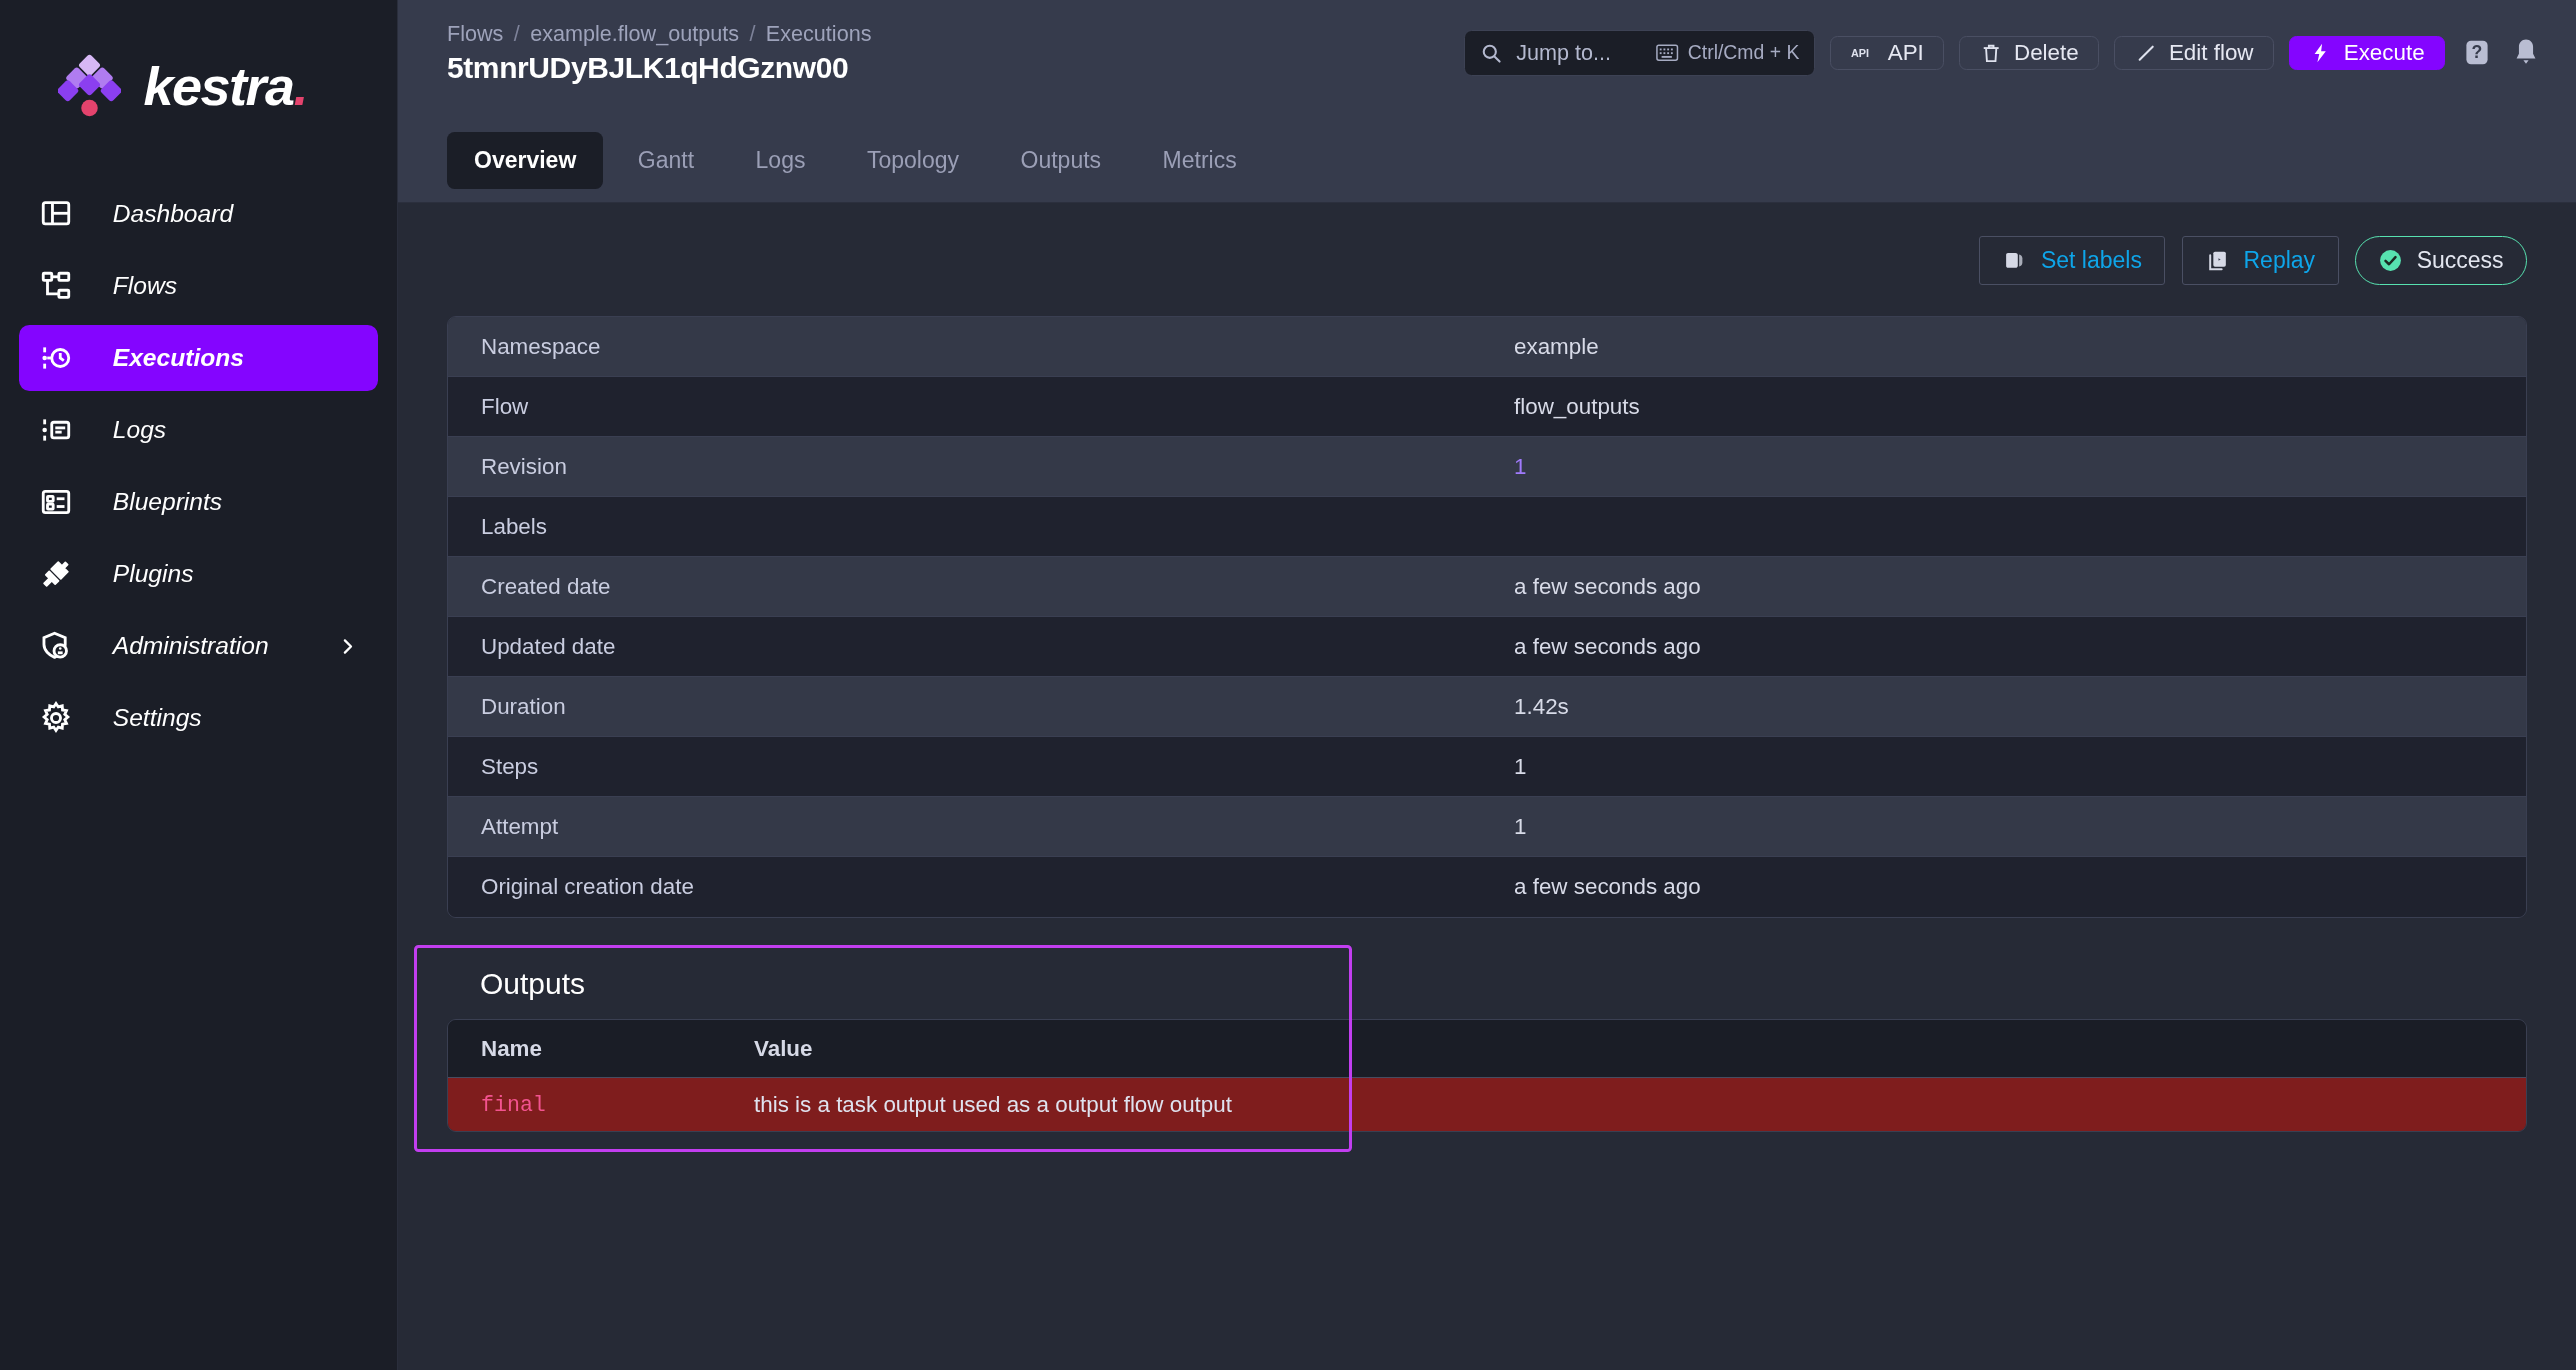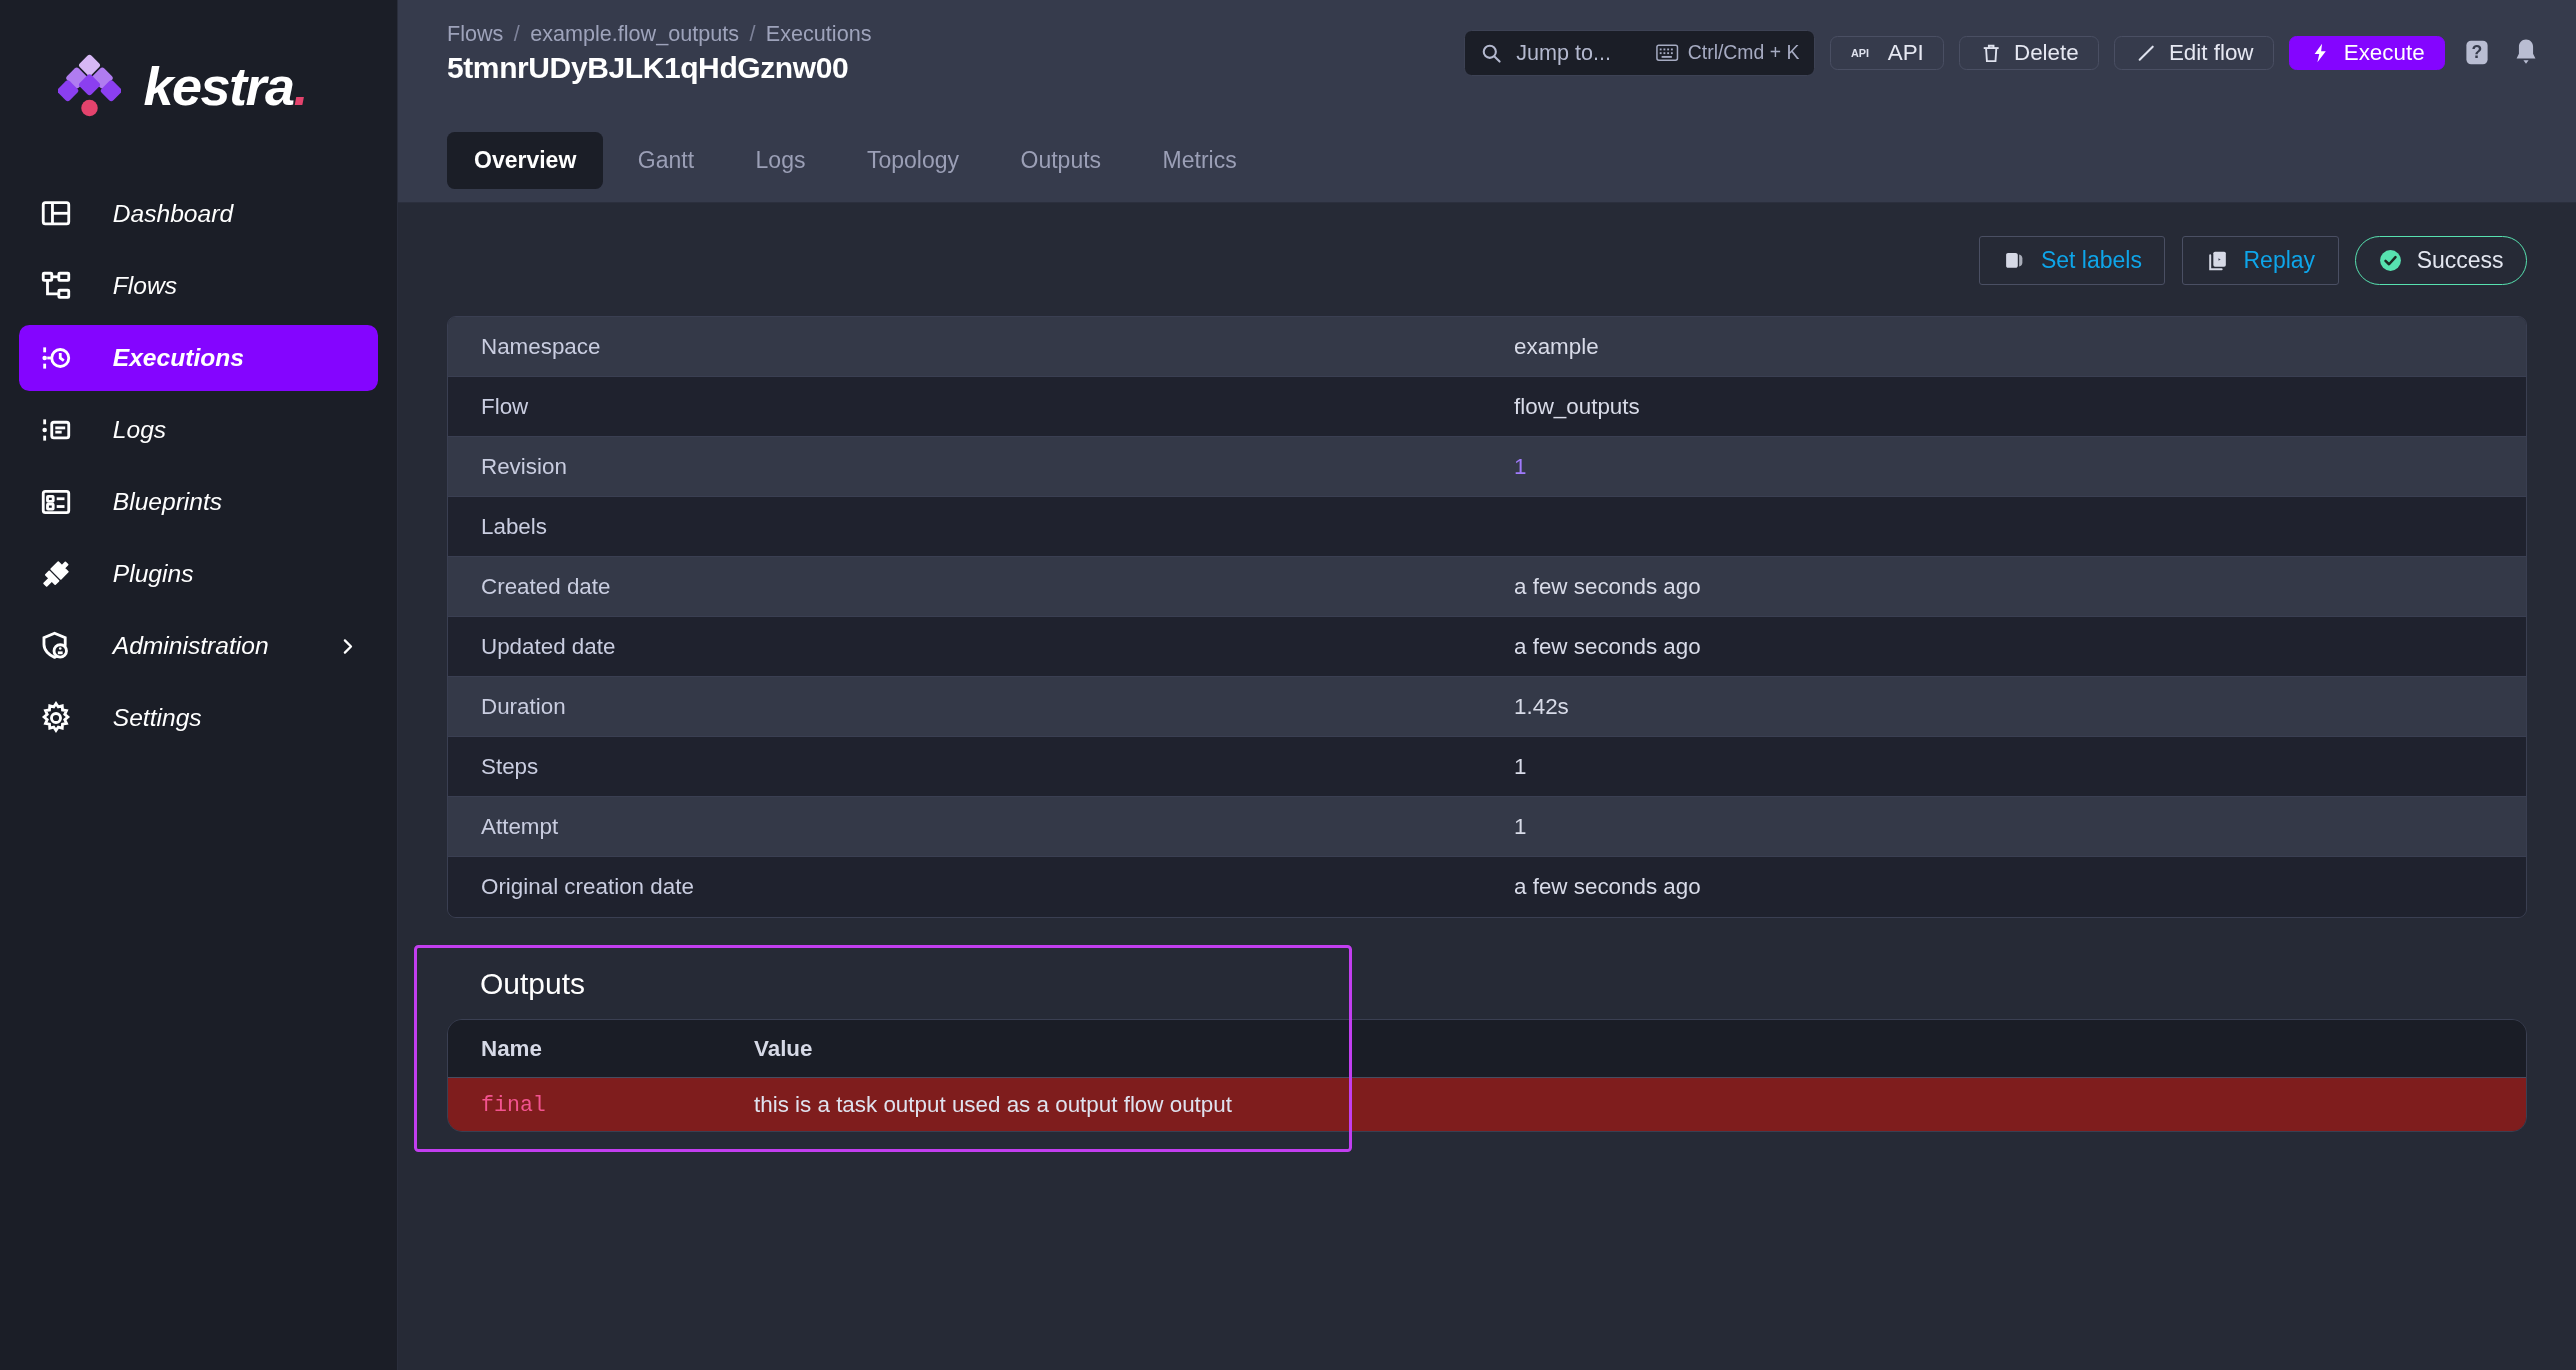--- a/index.html
+++ b/index.html
@@ -118,21 +118,21 @@
   .info-row:last-child { border-bottom:none; }
   .info-row.odd { background:#343948; }
   .info-row.even { background:#1f222e; }
   .info-key { width:1066px; padding-left:33px; font-size:22.4px; color:#c9cde0; }
   .info-val { font-size:22.4px; color:#d8dbe8; }
   .info-val.link { color:#a07afb; cursor:pointer; }
 
   
   .outputs-wrap { position:relative; margin-top:33px; }
   .outputs-title { font-size:30px; color:#ffffff; padding:16.4px 0 18px 33px; }
-  .out-table { border:0.7px solid #3a3f52; border-radius:15px; overflow:hidden; }
+  .out-table { border:0.7px solid #3a3f52; border-radius:9px; overflow:hidden; }
   .out-head { display:flex; height:57px; align-items:center; background:#1a1d26; }
   .out-head div { font-size:22.4px; font-weight:bold; color:#d6d9e6; }
   .out-body { display:flex; height:54px; align-items:center; background:#7f1d1d; border-top:0.7px solid #474c60; }
   .out-c1 { width:306px; padding-left:33px; }
   .out-c2 { flex:1; }
   .out-name { font-family:"Liberation Mono", monospace; font-size:21.6px; color:#f3538f; }
   .out-value { font-size:22.4px; color:#dfe2ee; }
 
   .highlight-box {
     position:absolute;

